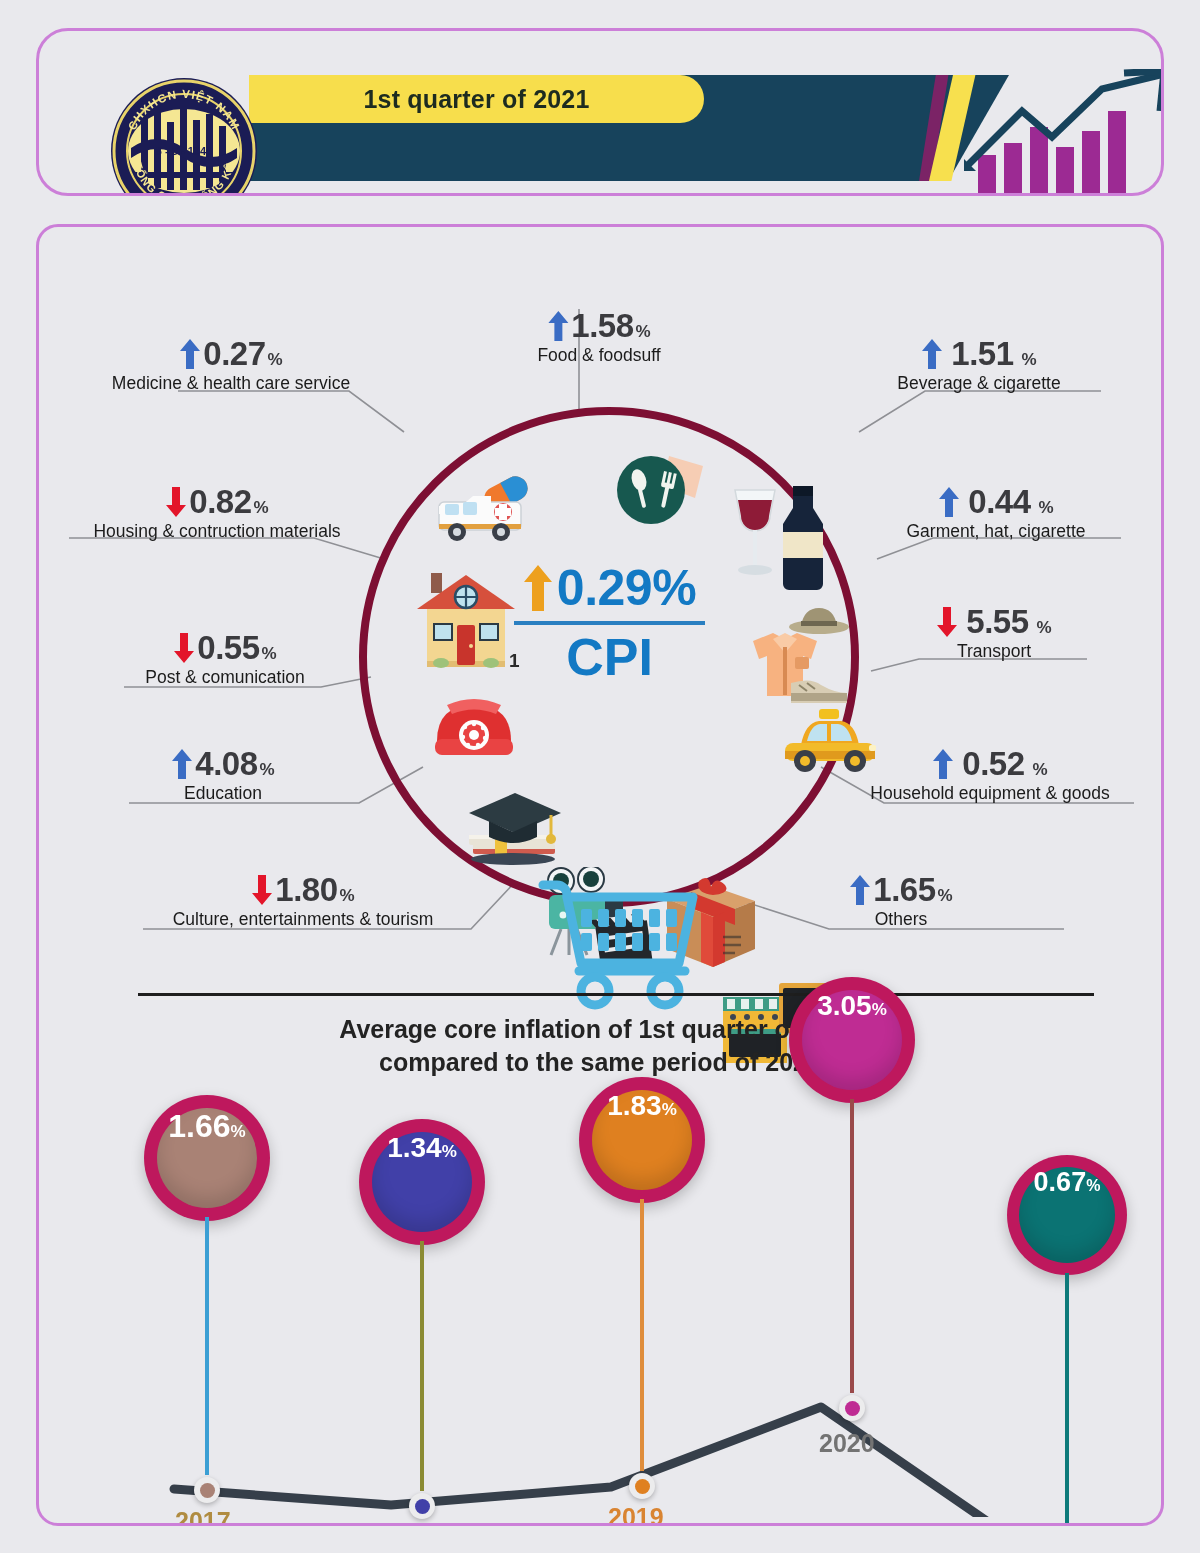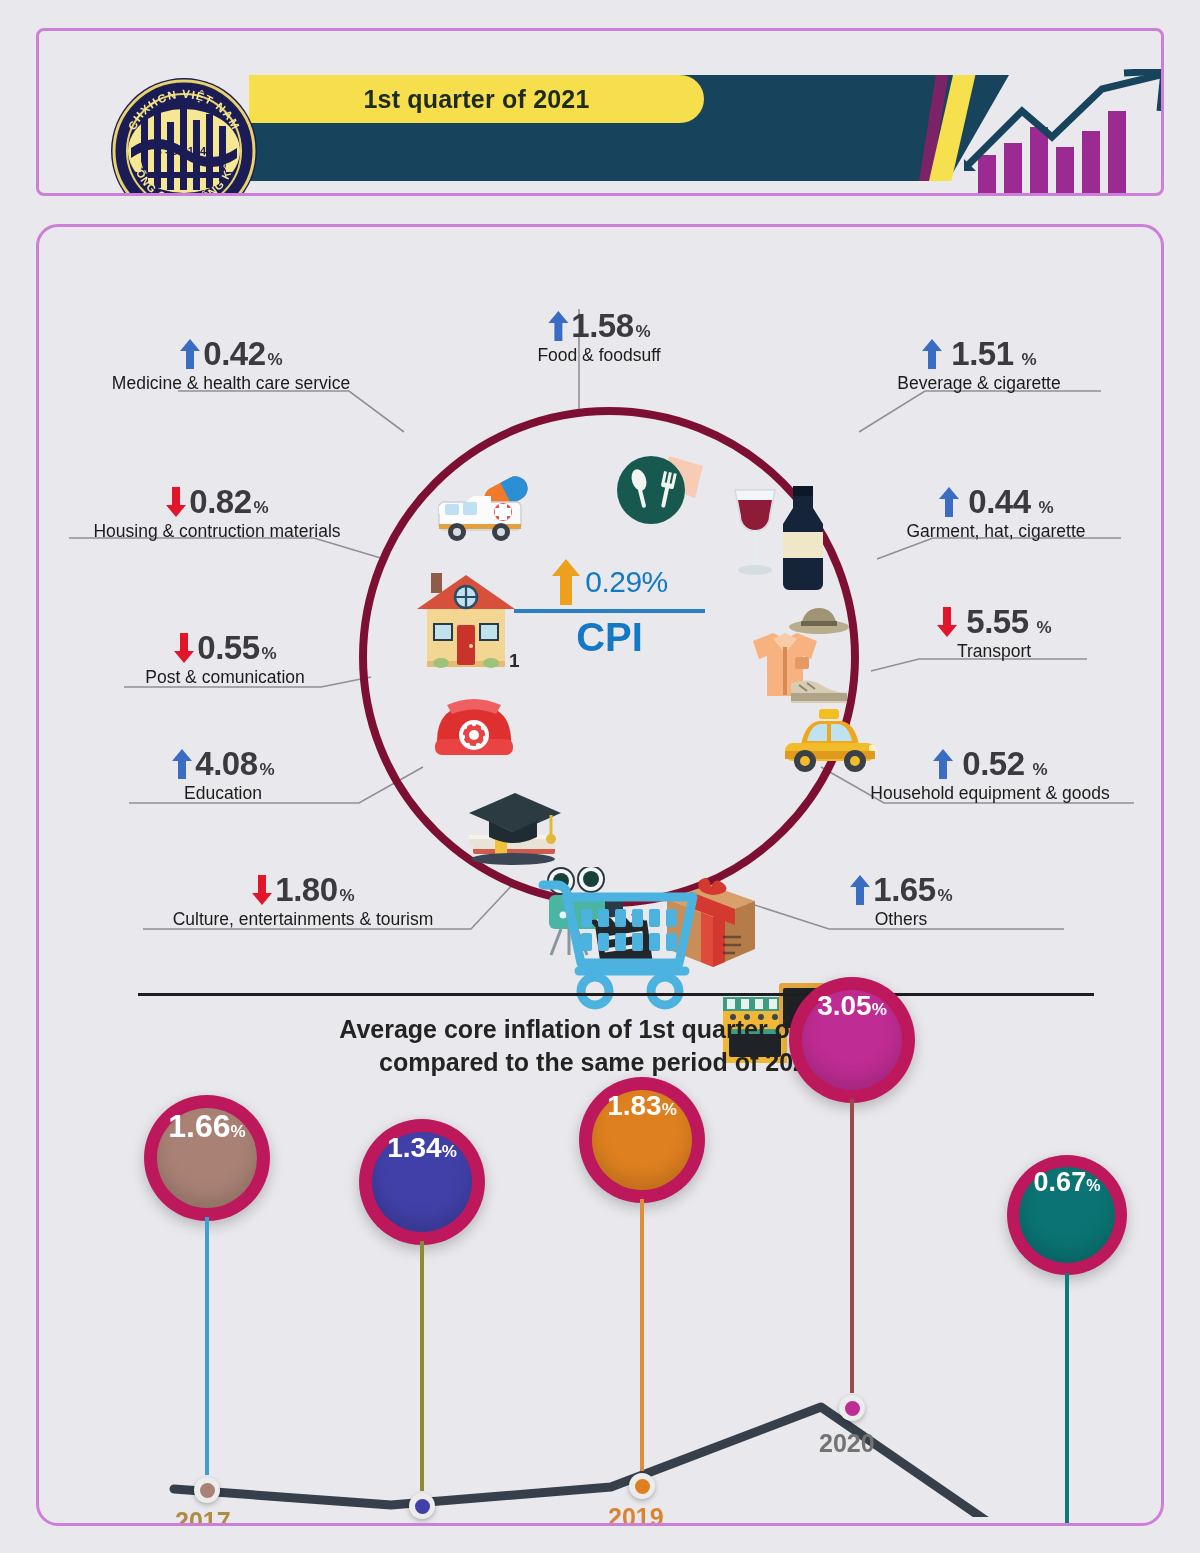--- a/index.html
+++ b/index.html
@@ -8,21 +8,21 @@
     background: #e8e8ec;
     font-family: "Liberation Sans", sans-serif;
     overflow: hidden;
   }
   .page { position: relative; width: 1200px; height: 1553px; background: #e9e9ed; }
 
   
   .header-panel {
     position: absolute; left: 36px; top: 28px;
     width: 1128px; height: 168px;
-    border: 3px solid #cc7fd8; border-radius: 8px;
+    border: 3px solid #cc7fd8; border-radius: 32px;
     background: #e9e9ed; overflow: hidden;
   }
   .hdr-navy {
     position: absolute; left: 210px; top: 44px;
     width: 760px; height: 106px;
     background: #17435c;
     clip-path: polygon(0 0, 100% 0, 92% 100%, 0% 100%);
   }
   .hdr-purple-stripe {
     position: absolute; left: 880px; top: 44px;
@@ -85,24 +85,24 @@
     width: 500px; height: 500px;
     border-radius: 50%; border: 8px solid #7d0f33;
     background: transparent;
   }
   .center-block {
     position: absolute; left: 453px; top: 332px; width: 235px; text-align: center;
   }
   .center-row { display: flex; align-items: center; justify-content: center; gap: 4px; }
   .center-arrow { width: 30px; height: 46px; }
   .center-val {
-    font-size: 30px; font-weight: normal; color: #1379c4; letter-spacing: -.5px;
+    font-size: 50px; font-weight: bold; color: #1379c4; letter-spacing: -.5px;
   }
   .center-line { height: 4px; background: #2a7fc1; margin: 4px 22px 2px 22px; }
-  .center-cpi { font-size: 40px; font-weight: bold; color: #1379c4; }
+  .center-cpi { font-size: 52px; font-weight: bold; color: #1379c4; }
 
   
   .ic { position: absolute; }
 
   
   .callout { position: absolute; }
   .callout .v-row { display: flex; align-items: baseline; gap: 2px; }
   .callout .arw { width: 22px; height: 30px; align-self: center; }
   .callout .num {
     font-size: 33px; font-weight: bold; color: #3b3b3f; letter-spacing: -.5px;
@@ -494,21 +494,21 @@
         <span class="pct">%</span>
       </div>
       <div class="lbl">Food &amp; foodsuff</div>
     </div>
 
     <div class="callout" style="left:52px;top:108px;text-align:center;width:280px">
       <div class="v-row" style="justify-content:center">
         <svg class="arw" viewBox="0 0 22 30">
           <path d="M11 0 L21 12 H15 V30 H7 V12 H1 Z" fill="#3a6cc4"></path>
         </svg>
-        <span class="num">0.42</span>
+        <span class="num">0.27</span>
         <span class="pct">%</span>
       </div>
       <div class="lbl">Medicine &amp; health care service</div>
     </div>
 
     <div class="callout" style="left:22px;top:256px;text-align:center;width:312px">
       <div class="v-row" style="justify-content:center">
         <svg class="arw" viewBox="0 0 22 30">
           <path d="M11 30 L21 18 H15 V0 H7 V18 H1 Z" fill="#e3152a"></path>
         </svg>

